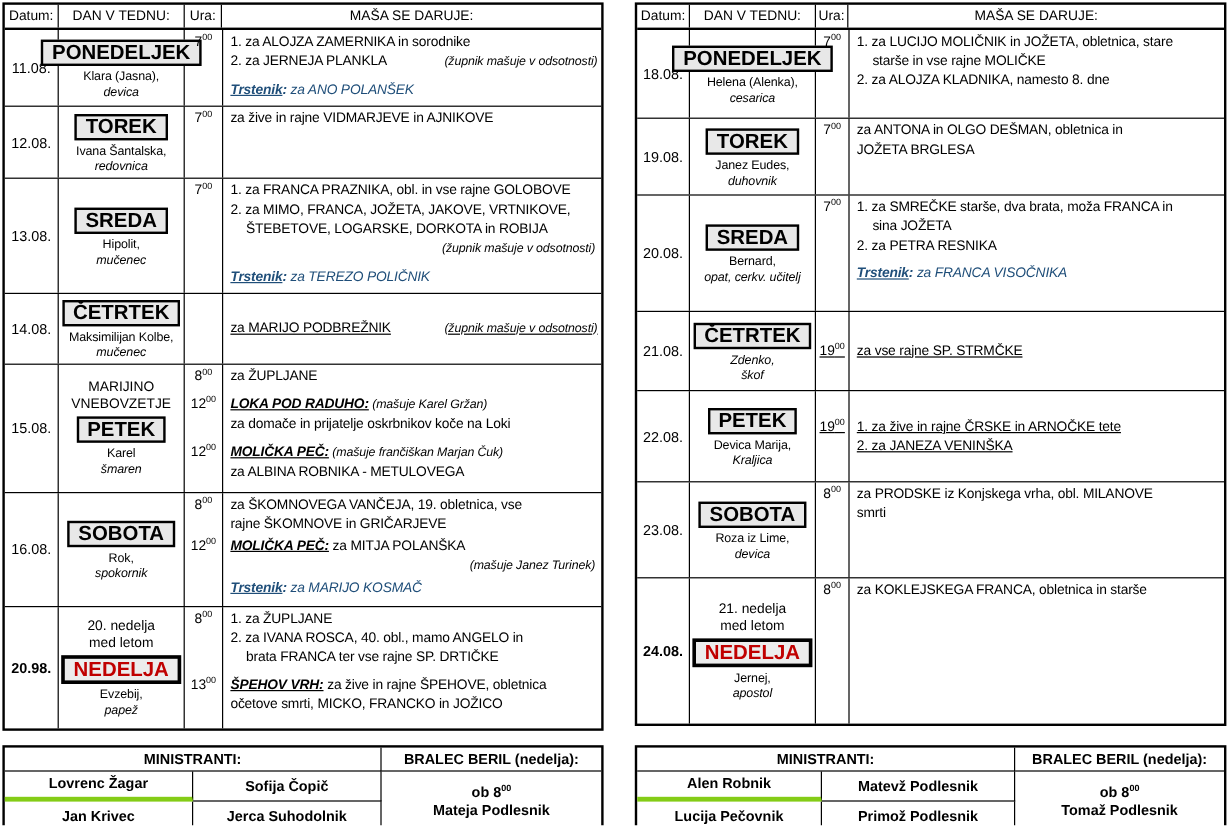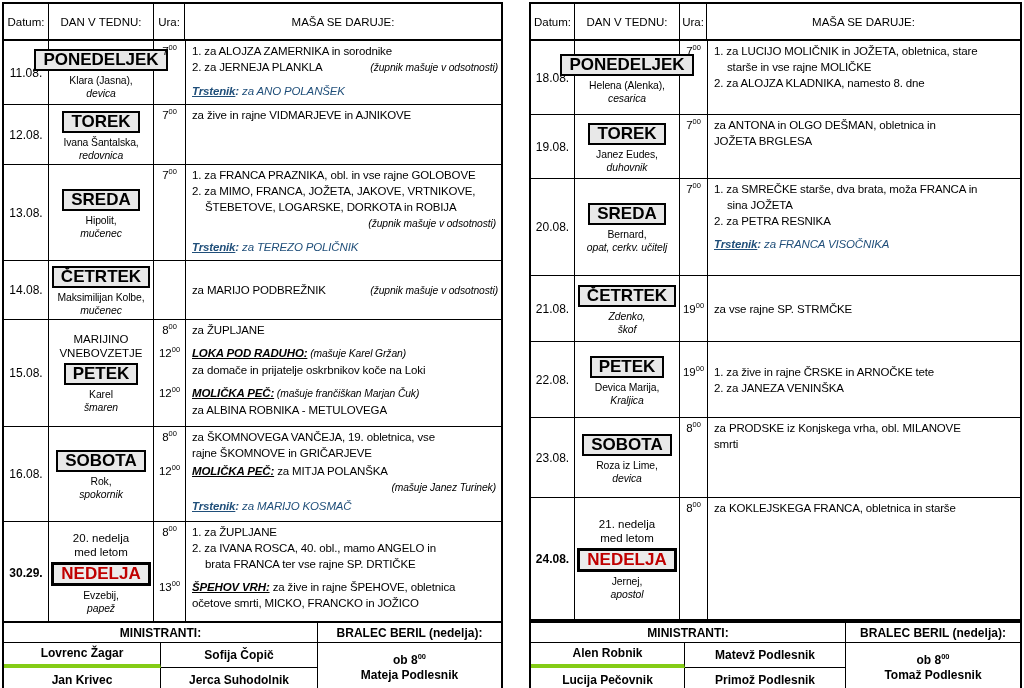--- a/index.html
+++ b/index.html
@@ -5,21 +5,21 @@
   * { box-sizing: border-box; margin: 0; padding: 0; }
   html,body { background:#fff; }
   .page { position:relative; width:1024px; height:688px; background:#fff;
           font-family:"Liberation Sans", sans-serif; color:#000; overflow:hidden; }
 
   
   .mtable { position:absolute; top:2px; border:2px solid #000; background:#fff; }
   .t-left  { left:2px;   width:501px; }
   .t-right { left:529px; width:493px; }
 
-  .thead { display:flex; height:37px; border-bottom:2px solid #000; font-size:11.5px; }
+  .thead { display:flex; height:21px; border-bottom:2px solid #000; font-size:11.5px; }
   .th { display:flex; align-items:center; justify-content:center; border-right:1px solid #000; }
   .t-left  .th-datum{width:45px} .t-left  .th-dan{width:105px} .t-left  .th-ura{width:31px}
   .t-right .th-datum{width:44px} .t-right .th-dan{width:105px} .t-right .th-ura{width:27px}
   .th-masa { flex:1; border-right:none; }
 
   .trow { display:flex; border-bottom:1px solid #000; }
   .tbody .trow:last-child { border-bottom:none; }
 
   .c-date { display:flex; align-items:center; justify-content:center;
             border-right:1px solid #000; font-size:12px; flex:none; }
@@ -32,21 +32,21 @@
   .day-box { border:2px solid #000; background:#e8e8e8; font-weight:700; font-size:17px;
              line-height:14px; padding:2px 7px; margin:3px 0; white-space:nowrap; }
   .day-box.red { color:#C00000; border-width:3px; background:#ececec; }
   .day-sub { font-size:10.4px; line-height:13px; letter-spacing:-0.1px; white-space:nowrap; }
   .day-sub.it { font-style:italic; }
 
   .c-sched { flex:1; position:relative; display:flex; min-width:0; }
   .vline { position:absolute; top:0; bottom:0; width:1px; background:#000; }
   .t-left .vline{left:31px} .t-right .vline{left:27px}
   .entries { display:flex; flex-direction:column; flex:1; padding:2px 0; min-width:0; }
-  .entries.vc { justify-content:center; }
+  .entries.vc { justify-content:center;text-decoration:underline; }
   .entry { display:flex; margin-top:2px; align-items:flex-start; }
   .entry:first-child { margin-top:0; }
   .entry.gap { margin-top:7px; }
   .etime { flex:none; text-align:center; font-size:11.5px; line-height:15px; padding-top:1px; }
   .t-left .etime{width:31px} .t-right .etime{width:27px}
   sup { font-size:7.5px; line-height:0; vertical-align:super; }
   .econtent { flex:1; min-width:0; padding:0 3px 0 7px; overflow:hidden; }
   .mline { font-size:11.5px; line-height:16px; letter-spacing:-0.15px; white-space:nowrap; }
   .mline.ind { padding-left:13px; }
   .mline.right { text-align:right; padding-right:2px; }
@@ -245,21 +245,21 @@
               <div class="entry">
                 <div class="etime"></div>
                 <div class="econtent">
                   <div class="mline"><span class="s-tu">Trstenik</span><span class="s-tc">: </span><span class="s-ti">za MARIJO KOSMAČ</span></div>
                 </div>
               </div>
             </div>
           </div>
         </div>
         <div class="trow" style="min-height: 101px;">
-          <div class="c-date sun">30.29.</div>
+          <div class="c-date sun">20.98.</div>
           <div class="c-day">
             <div class="day-above">20. nedelja</div>
             <div class="day-above">med letom</div>
             <div class="day-box red">NEDELJA</div>
             <div class="day-sub">Evzebij,</div>
             <div class="day-sub it">papež</div>
           </div>
           <div class="c-sched">
             <div class="vline"></div>
             <div class="entries">

